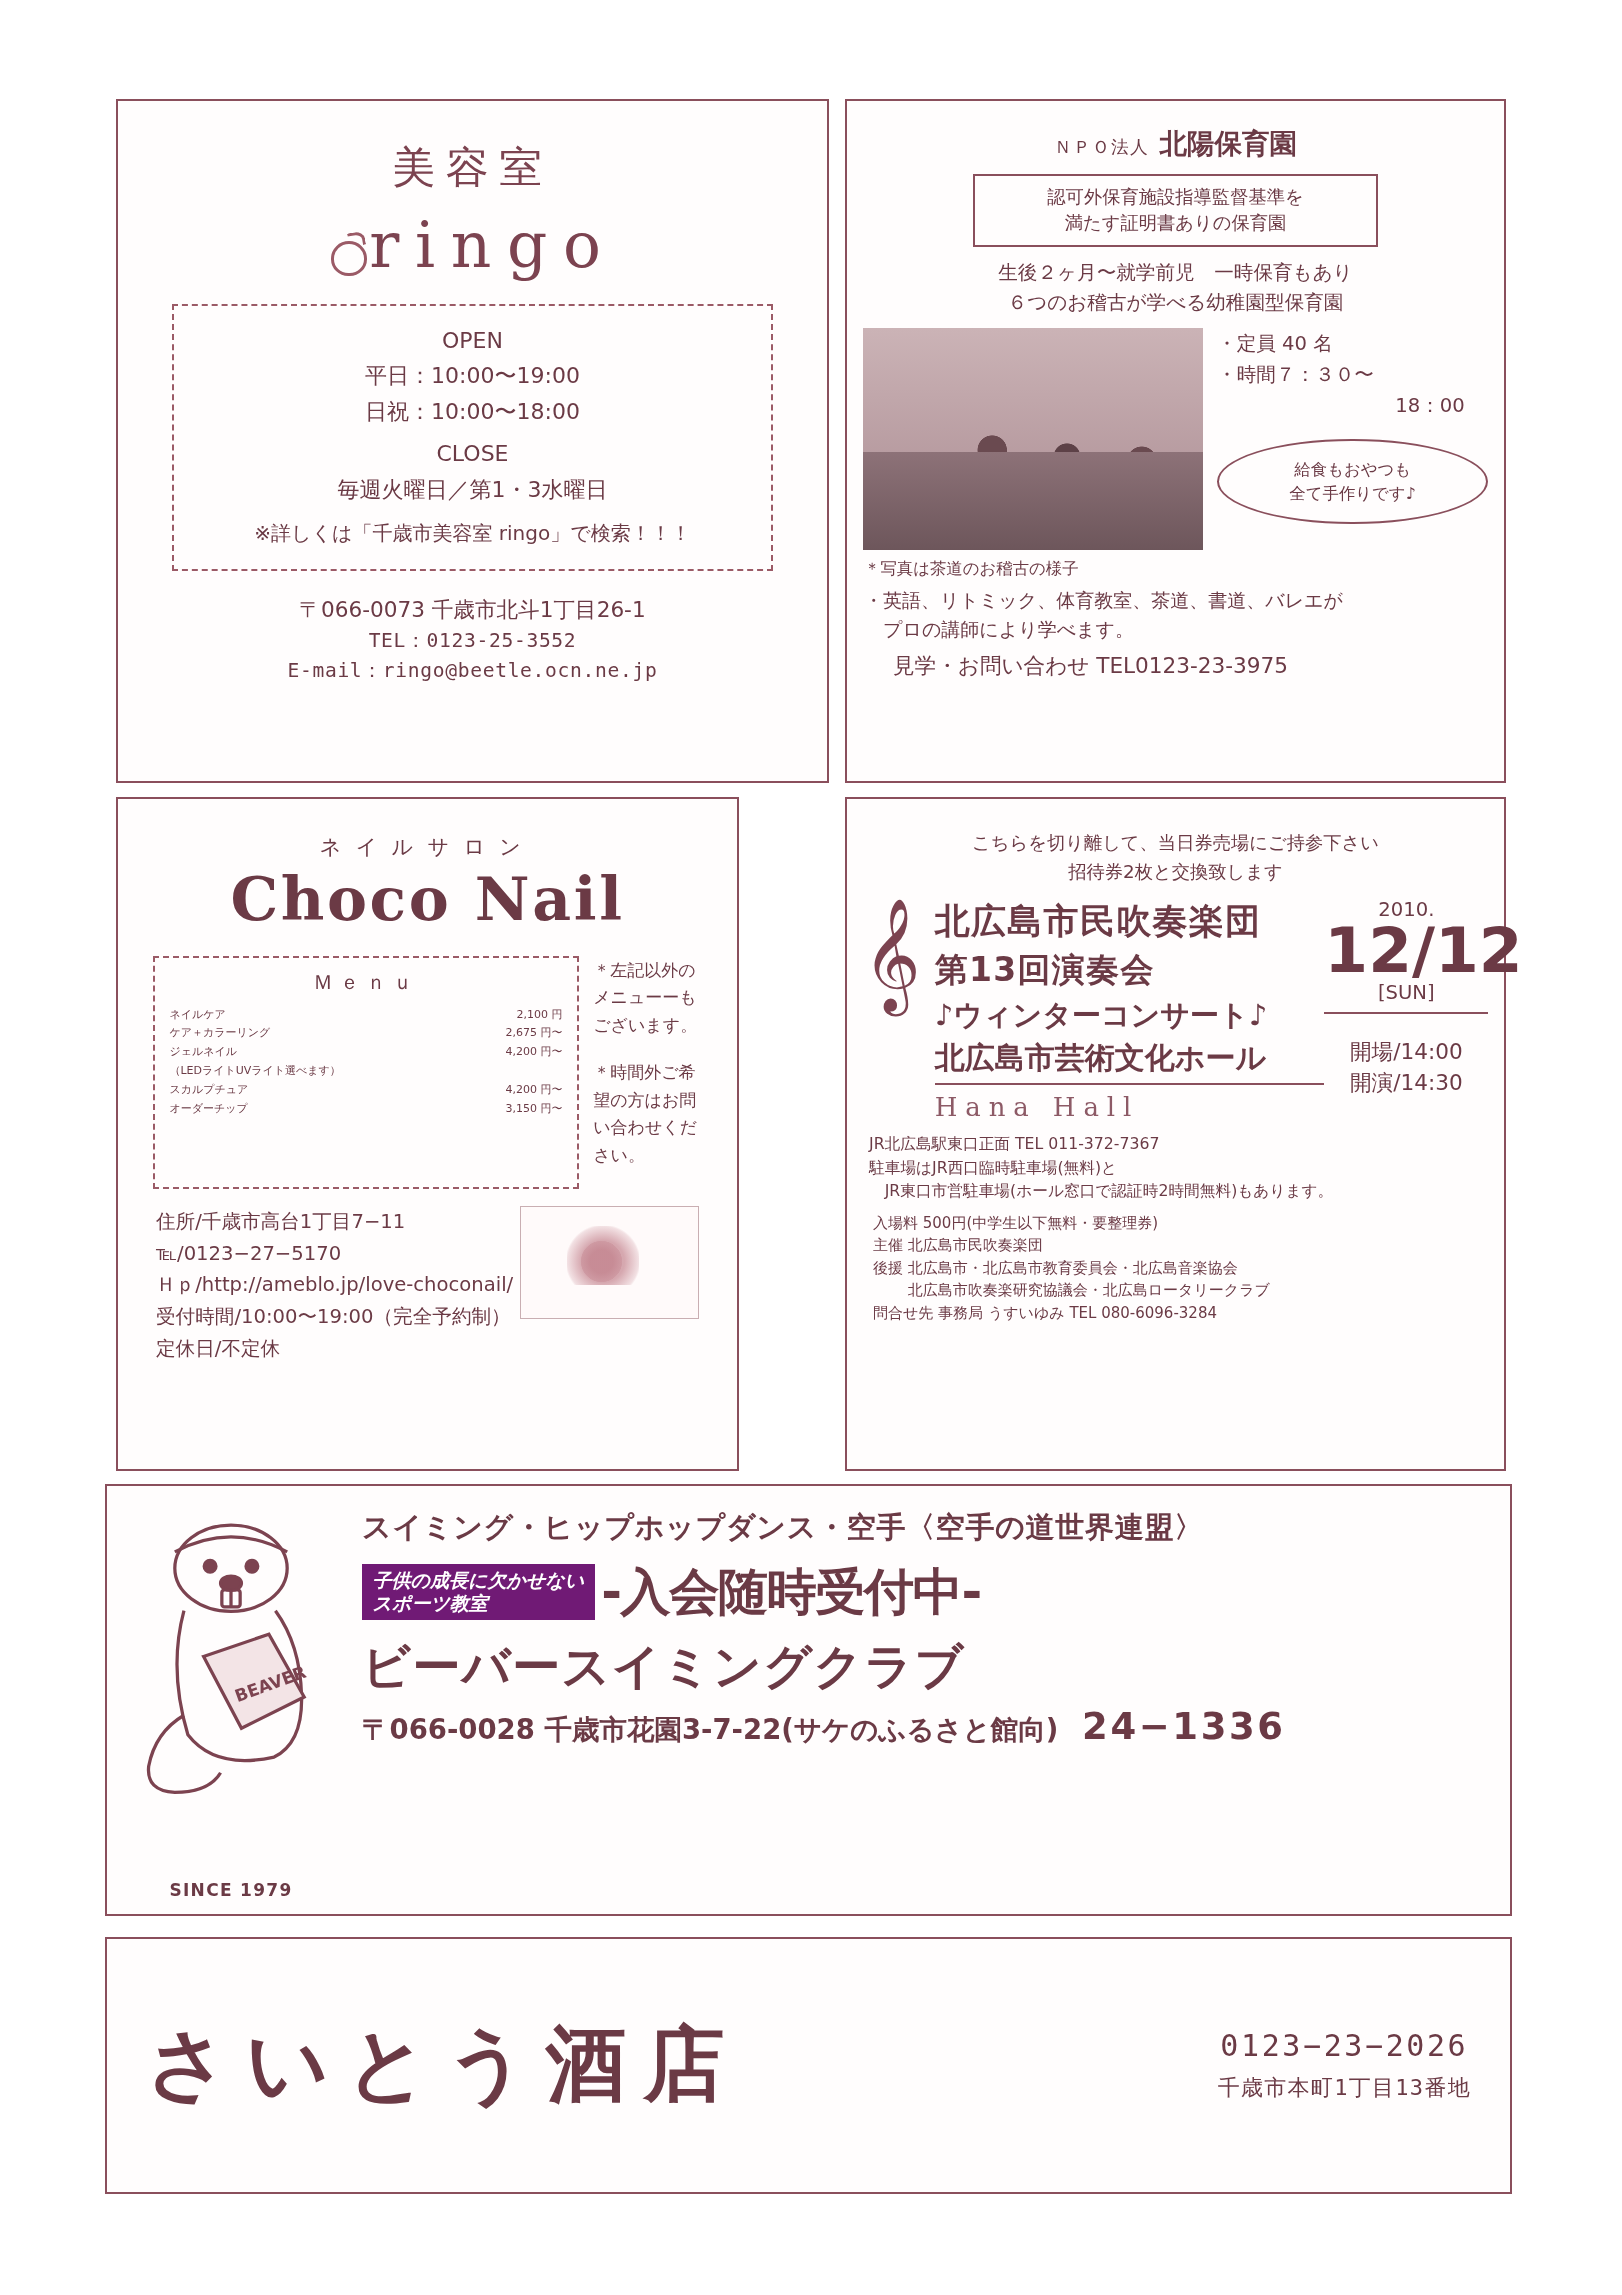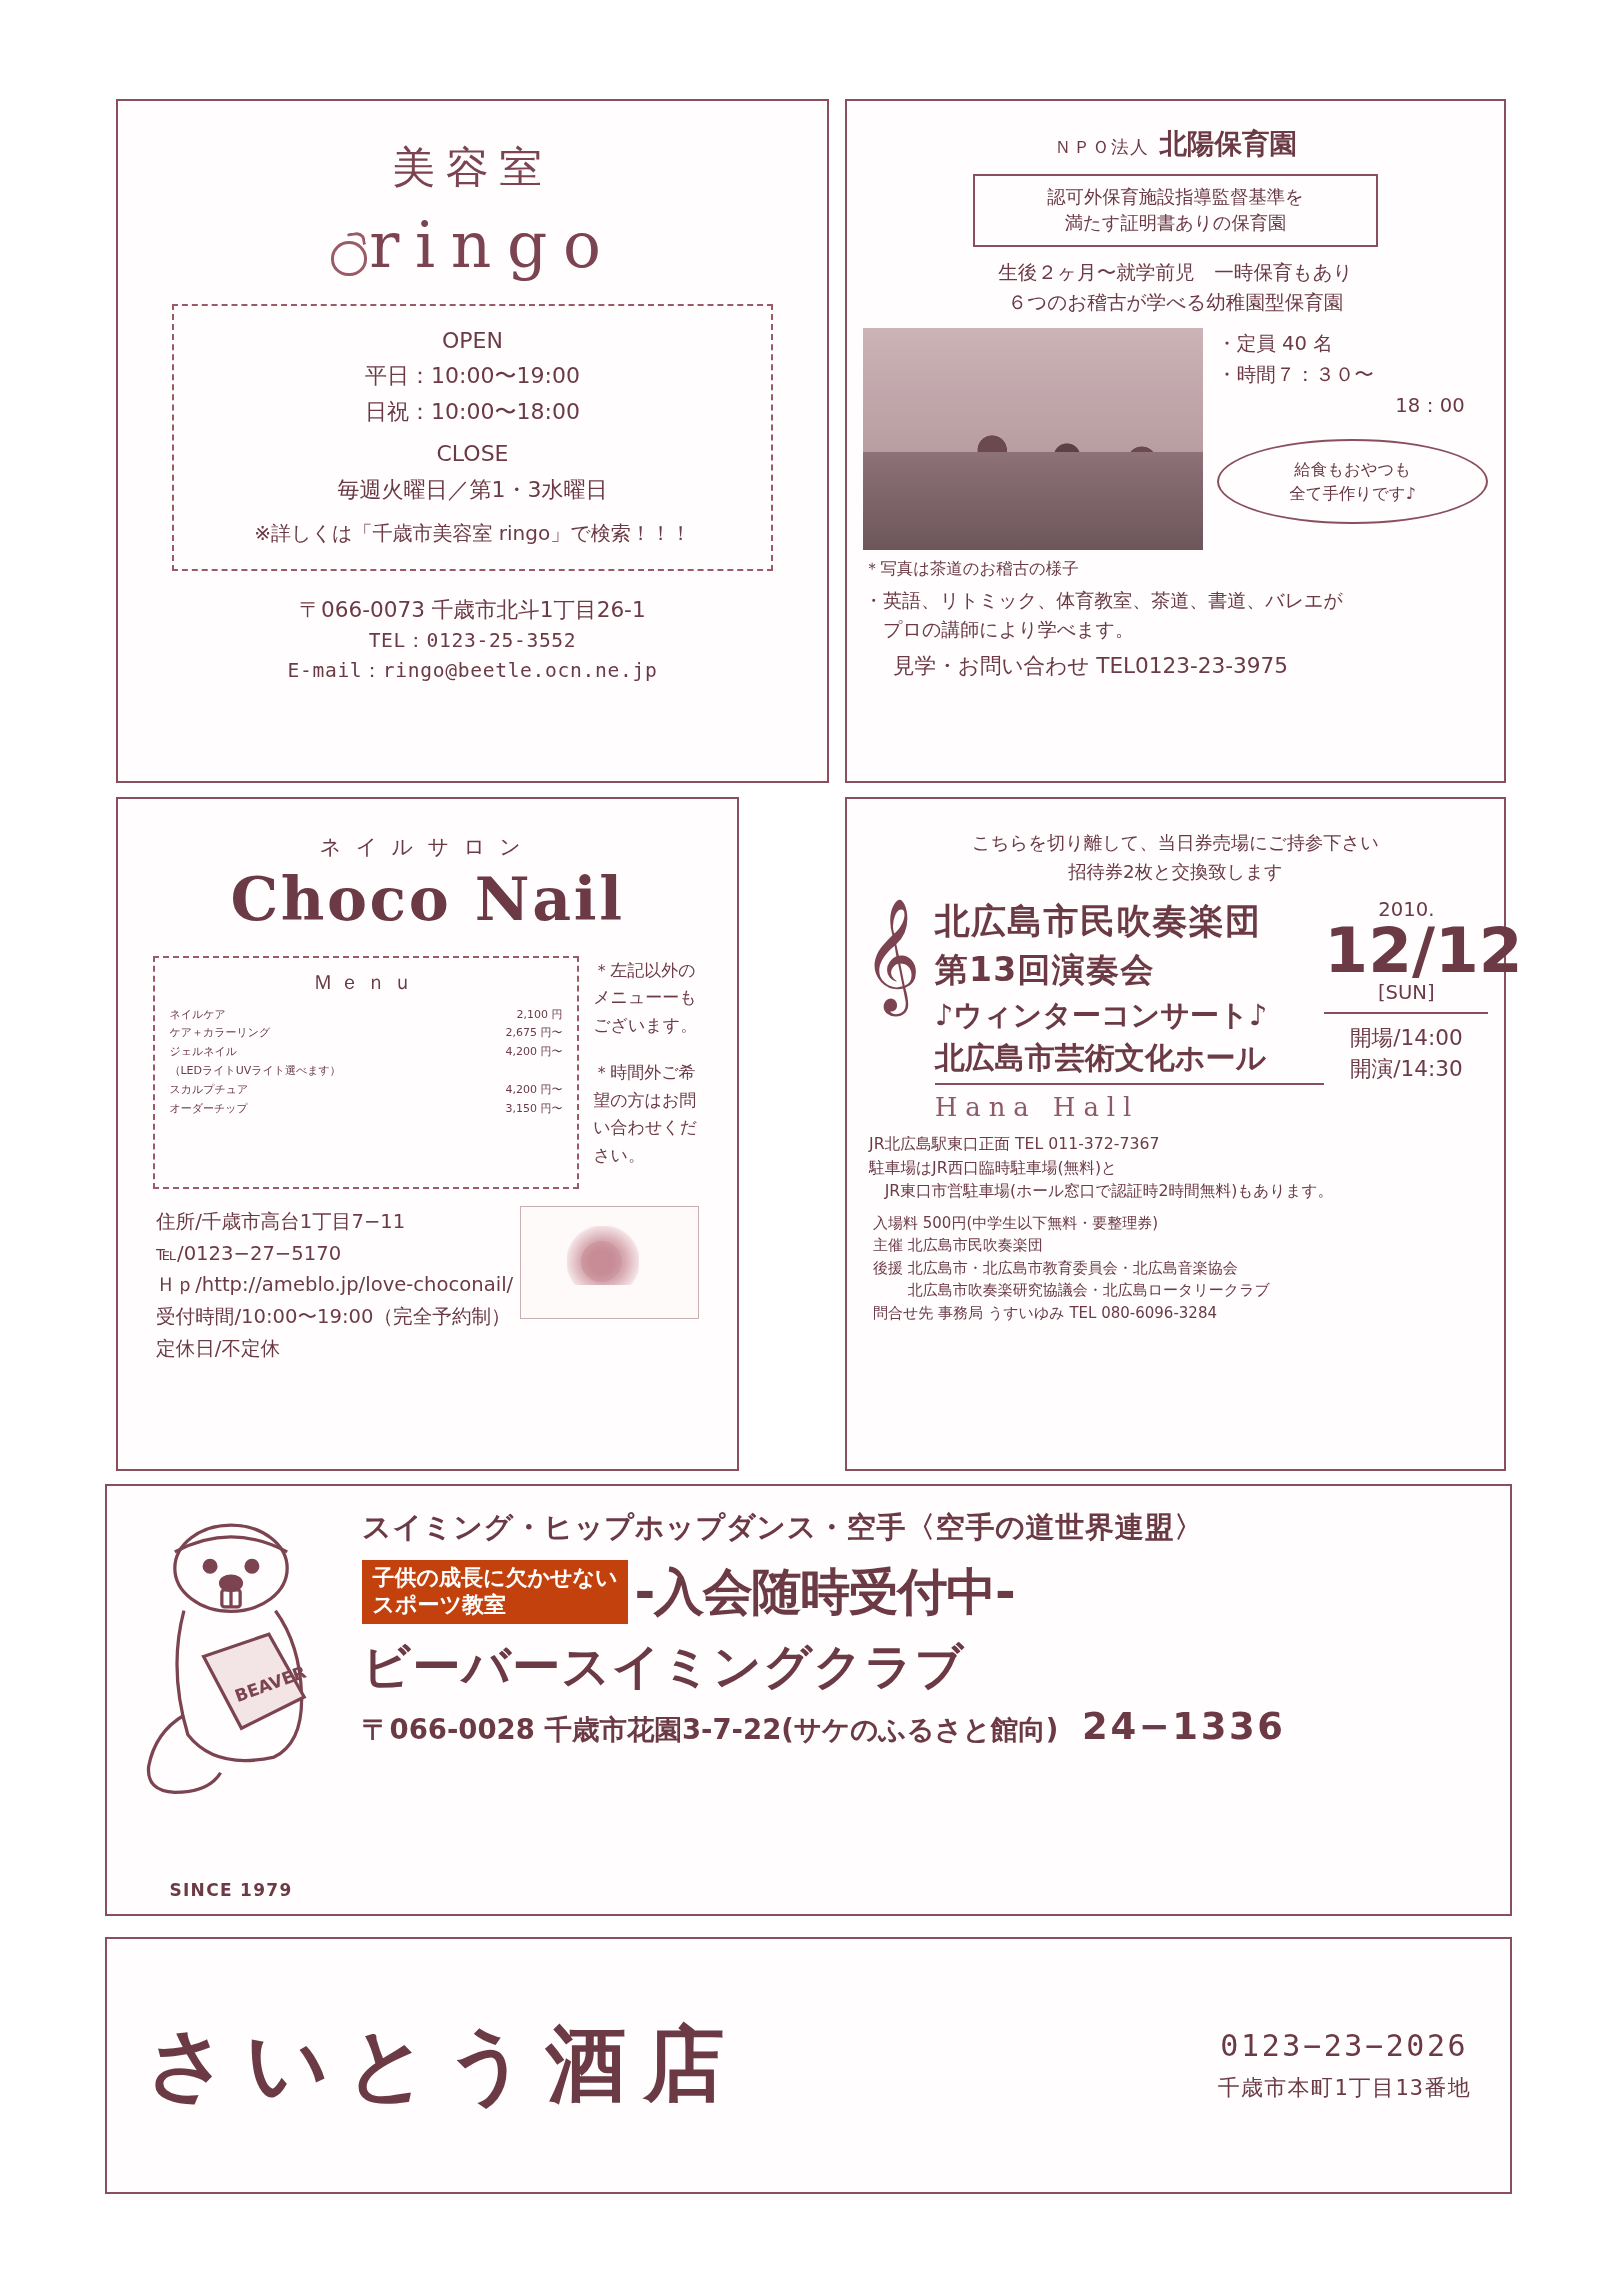--- a/index.html
+++ b/index.html
@@ -171,43 +171,43 @@
   .cc-titles { flex:1; }
   .cc-l1 { font-size: 35px; font-weight: bold; letter-spacing: 1.3px; font-family:"DejaVu Sans", sans-serif;}
   .cc-l2 { font-size: 33px; font-weight: bold; letter-spacing: 1.3px; margin-top: 2.6px; font-family:"DejaVu Sans", sans-serif;}
   .cc-l3 { font-size: 29px; font-weight: bold; margin-top: 2.6px; font-family:"DejaVu Sans", sans-serif;}
   .cc-l4 { font-size: 30px; font-weight: bold; margin-top: 2.6px; border-bottom: 2px solid #8a4f5c; padding-bottom: 3.9px; font-family:"DejaVu Sans", sans-serif;}
   .cc-hall { font-size: 26px; letter-spacing: 7.9px; margin-top: 6.5px; font-family:"DejaVu Serif", serif; color:#8d5a66;}
   .cc-date { width: 164px; text-align:center; }
   .cc-year { font-size: 19.6px; font-family:"DejaVu Sans", sans-serif; }
   .cc-big { font-size: 63px; font-weight: bold; line-height: .95; font-family:"DejaVu Sans", sans-serif;}
   .cc-sun { font-size: 19.6px; font-family:"DejaVu Sans", sans-serif;}
-  .cc-open { font-size: 21.6px; font-family:"DejaVu Sans", sans-serif; margin-top: 7.9px; border-top: 2px solid #8a4f5c; padding-top: 6px;}
+  .cc-open { font-size: 21.6px; font-family:"DejaVu Sans", sans-serif; margin-top: 7.9px; border-top: 2px solid #8a4f5c; padding-top: 20px;}
   .cc-open div { margin-top: 2.6px; }
   .cc-access { margin: 10.5px 0 0 0; padding: 0 22px; font-size: 15.7px; line-height:1.5; font-family:"DejaVu Sans", sans-serif;}
   .cc-org { margin-top: 9.2px; padding: 0 26px; font-size: 15px; line-height:1.5; font-family:"DejaVu Sans", sans-serif;}
 
   
   #ad-beaver { left: 105px; top: 1484px; width: 1407px; height: 432px; }
   .bv-wrap { display:flex; height: 100%; }
   .bv-logo { width: 255px; position: relative; }
   .bv-beaver {
     position:absolute; left: 26px; top: 19.6px; width: 196px; height: 327px;
   }
   .bv-since {
     position:absolute; left: 26px; bottom: 14.4px; width: 196px; text-align:center;
     font-size: 17px; letter-spacing: 1.3px; font-weight: bold; font-family:"DejaVu Sans", sans-serif;
   }
   .bv-right { flex: 1; padding: 22px 19.6px 0 0; }
   .bv-line1 { font-size: 29px; font-weight: bold; letter-spacing: 0.7px; font-family:"DejaVu Sans", sans-serif;}
   .bv-line2 { font-size: 29px; font-weight: bold; margin-top: 3.9px; font-family:"DejaVu Sans", sans-serif;}
   .bv-mid { display:flex; align-items: center; margin-top: 10.5px; }
   .bv-tag {
-    background: #c2410c; color: #ffffff; padding: 5.2px 10.5px; font-size: 22px; font-weight: bold;
-    line-height: 1.22; font-family:"DejaVu Sans", sans-serif;
+    background: #701a75; color: #ffffff; padding: 5.2px 10.5px; font-size: 19px; font-weight: bold;
+    line-height: 1.22; font-family:"DejaVu Sans", sans-serif;font-style:italic;
   }
   .bv-recruit { font-size: 50px; font-weight: bold; margin-left: 6.5px; letter-spacing: -1.3px; font-family:"DejaVu Sans", sans-serif;}
   .bv-name { font-size: 48px; font-weight: bold; margin-top: 9.2px; letter-spacing: 1.3px; font-family:"DejaVu Sans", sans-serif;}
   .bv-addr { display:flex; align-items: baseline; margin-top: 6.5px; }
   .bv-addr .a { font-size: 27.5px; font-weight: bold; font-family:"DejaVu Sans", sans-serif;}
   .bv-addr .t { font-size: 37px; font-weight: bold; margin-left: 23.6px; letter-spacing: 2.6px; font-family:"DejaVu Sans", sans-serif;}
 
   
   #ad-saito { left: 105px; top: 1937px; width: 1407px; height: 257px; }
   .st-wrap { display:flex; align-items:center; height: 100%; padding: 0 39px; box-sizing:border-box;}

